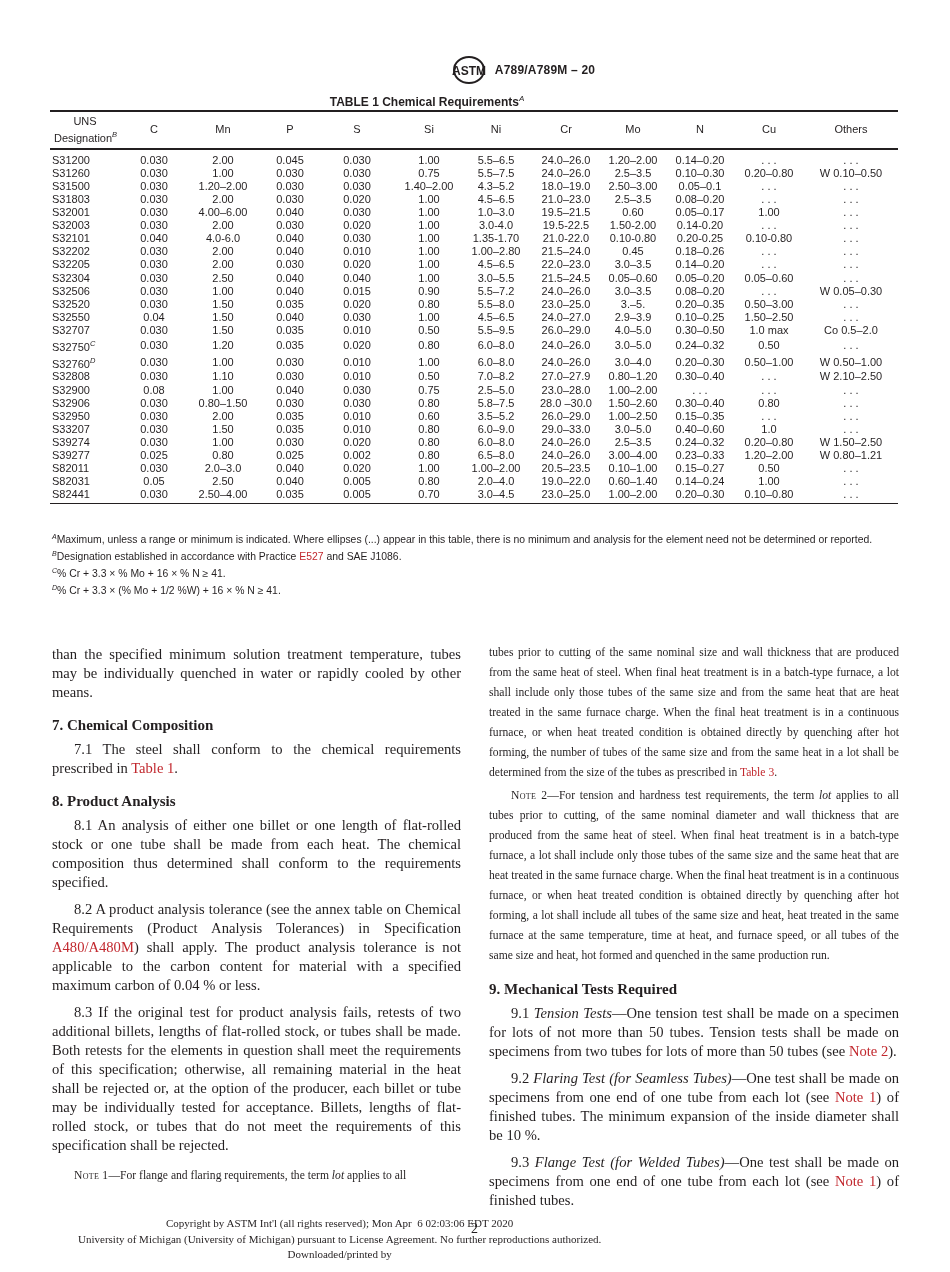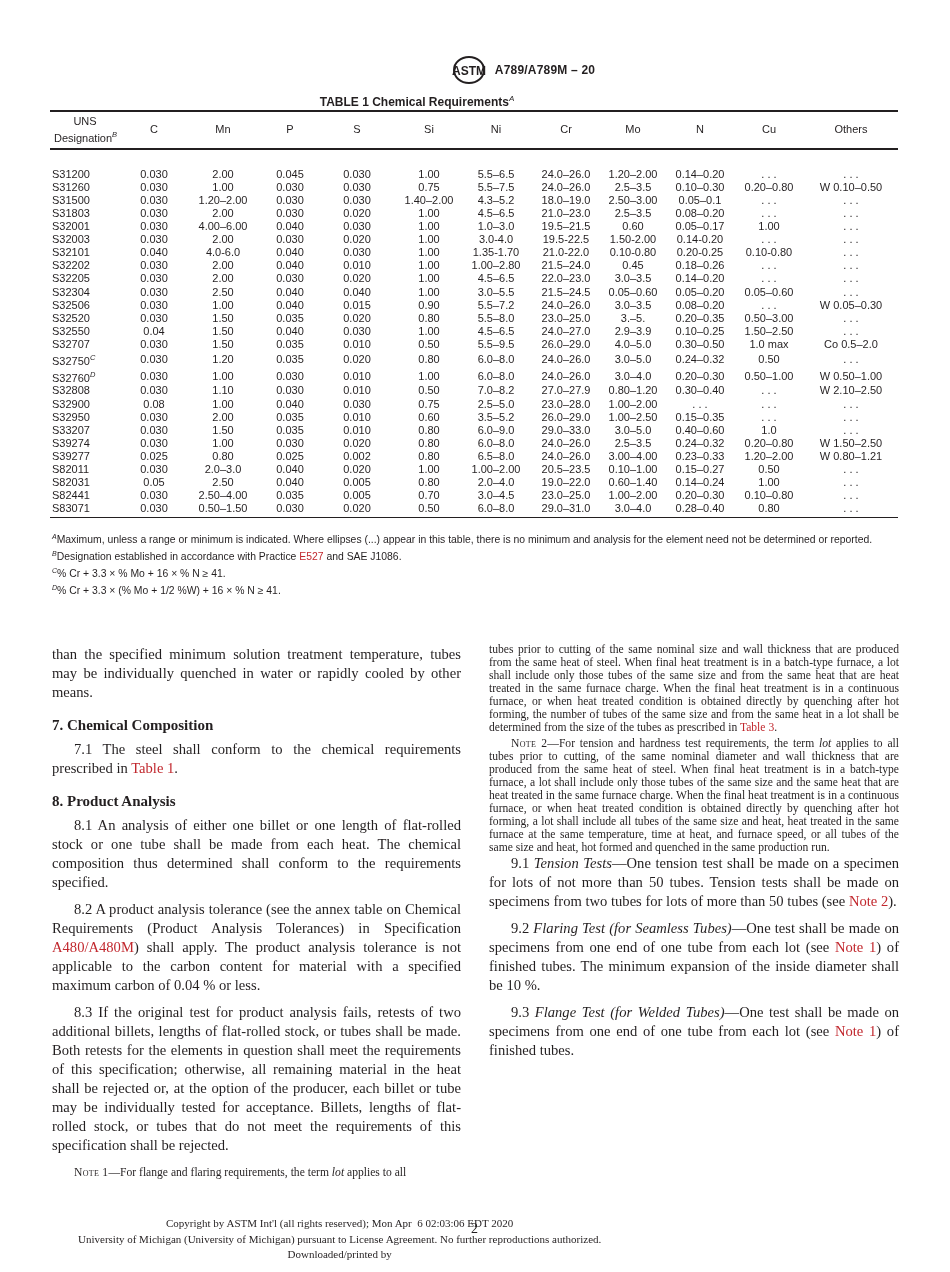--- a/index.html
+++ b/index.html
@@ -1,39 +1,39 @@
 <!DOCTYPE html>
 <html><head>
 <meta charset="utf-8">
 <style>
   html, body { margin: 0; padding: 0; background: #ffffff; }
   body { width: 950px; height: 1272px; position: relative; overflow: hidden; color: #231f20; }
   .header { position: absolute; top: 55px; left: 0; width: 950px; height: 30px; display: flex; justify-content: center; align-items: center; padding-left: 48px; }
   .logo { width: 36px; height: 30px; margin-right: 8px; }
   .doc-id { font-family: "Liberation Sans", sans-serif; font-weight: bold; font-size: 12px; letter-spacing: 0.2px; }
-  .table-title { position: absolute; top: 94px; left: 5px; width: 824px; text-align: center; font-family: "Liberation Sans", sans-serif; font-weight: bold; font-size: 12px; }
+  .table-title { position: absolute; top: 94px; left: 15px; width: 824px; text-align: center; font-family: "Liberation Sans", sans-serif; font-weight: bold; font-size: 12px; }
   .table-title sup { font-style: italic; font-weight: normal; font-size: 8px; }
   table.chem { position: absolute; top: 110px; left: 50px; width: 848px; border-collapse: collapse; font-family: "Liberation Sans", sans-serif; font-size: 11px; line-height: 13.1px; }
   table.chem thead th { font-weight: normal; border-top: 2px solid #231f20; border-bottom: 2px solid #231f20; padding: 3px 0 3px 0; text-align: center; vertical-align: middle; height: 26px; }
   table.chem thead th.first { text-align: left; padding-left: 4px; line-height: 13px; }
   table.chem tbody td { text-align: center; padding: 0; white-space: nowrap; }
   table.chem tbody td.uns { text-align: left; padding-left: 2px; }
-  table.chem tbody tr:first-child td { padding-top: 18px; }
+  table.chem tbody tr:first-child td { padding-top: 4px; }
   table.chem tbody tr:last-child td { padding-bottom: 2px; border-bottom: 1.5px solid #231f20; }
   sup.fn { font-style: italic; font-size: 7.5px; }
   .footnotes { position: absolute; top: 530px; left: 52px; width: 850px; font-family: "Liberation Sans", sans-serif; font-size: 10.4px; line-height: 13.5px; }
   .footnotes sup { font-style: italic; font-size: 7px; }
   .link { color: #c1272d; }
   .col { position: absolute; font-family: "Liberation Serif", serif; text-align: justify; }
   .col-left { top: 645px; left: 52px; width: 409px; font-size: 14.6px; line-height: 19px; }
   .col-right { top: 643px; left: 489px; width: 410px; font-size: 14.6px; line-height: 19px; }
   .col p { margin: 0; }
   .indent { text-indent: 22px; }
   h3 { font-family: "Liberation Serif", serif; font-size: 15px; font-weight: bold; margin: 14px 0 5px 0; }
-  .small { font-size: 11.6px; line-height: 13px; }
+  .small { font-size: 11.6px; line-height: 20px; }
   .note-label { font-variant: small-caps; letter-spacing: 0.3px; }
   .para-gap { margin-top: 8px !important; }
   .footer { position: absolute; top: 1216px; left: 78px; font-family: "Liberation Serif", serif; font-size: 11px; line-height: 15.5px; color: #231f20; text-align: center; }
   .page-num { position: absolute; top: 1221px; left: 471px; font-family: "Liberation Serif", serif; font-size: 14px; }
 </style>
 </head>
 <body>
 
 <div class="header">
   <svg class="logo" viewBox="0 0 36 30">
@@ -314,20 +314,34 @@
         <td>0.030</td>
         <td>0.75</td>
         <td>2.5–5.0</td>
         <td>23.0–28.0</td>
         <td>1.00–2.00</td>
         <td>. . .</td>
         <td>. . .</td>
         <td>. . .</td>
       </tr>
       <tr>
+        <td class="uns"><span>S32906</span></td>
+        <td>0.030</td>
+        <td>0.80–1.50</td>
+        <td>0.030</td>
+        <td>0.030</td>
+        <td>0.80</td>
+        <td>5.8–7.5</td>
+        <td>28.0 –30.0</td>
+        <td>1.50–2.60</td>
+        <td>0.30–0.40</td>
+        <td>0.80</td>
+        <td>. . .</td>
+      </tr>
+      <tr>
         <td class="uns"><span>S32950</span></td>
         <td>0.030</td>
         <td>2.00</td>
         <td>0.035</td>
         <td>0.010</td>
         <td>0.60</td>
         <td>3.5–5.2</td>
         <td>26.0–29.0</td>
         <td>1.00–2.50</td>
         <td>0.15–0.35</td>
@@ -409,34 +423,20 @@
         <td>0.030</td>
         <td>2.50–4.00</td>
         <td>0.035</td>
         <td>0.005</td>
         <td>0.70</td>
         <td>3.0–4.5</td>
         <td>23.0–25.0</td>
         <td>1.00–2.00</td>
         <td>0.20–0.30</td>
         <td>0.10–0.80</td>
-        <td>. . .</td>
-      </tr>
-      <tr>
-        <td class="uns"><span>S83071</span></td>
-        <td>0.030</td>
-        <td>0.50–1.50</td>
-        <td>0.030</td>
-        <td>0.020</td>
-        <td>0.50</td>
-        <td>6.0–8.0</td>
-        <td>29.0–31.0</td>
-        <td>3.0–4.0</td>
-        <td>0.28–0.40</td>
-        <td>0.80</td>
         <td>. . .</td>
       </tr>
     </tbody>
 </table>
 
 <div class="footnotes">
   <div><sup>A</sup><span>Maximum, unless a range or minimum is indicated. Where ellipses (...) appear in this table, there is no minimum and analysis for the element need not be determined or reported.</span></div>
   <div><sup>B</sup><span>Designation established in accordance with Practice </span><span class="link">E527</span><span> and SAE J1086.</span></div>
   <div><sup>C</sup><span>% Cr + 3.3 × % Mo + 16 × % N ≥ 41.</span></div>
   <div><sup>D</sup><span>% Cr + 3.3 × (% Mo + 1/2 %W) + 16 × % N ≥ 41.</span></div>
@@ -449,20 +449,21 @@
   <h3>8. Product Analysis</h3>
   <p class="indent">8.1 An analysis of either one billet or one length of flat-rolled stock or one tube shall be made from each heat. The chemical composition thus determined shall conform to the requirements specified.</p>
   <p class="indent para-gap"><span>8.2 A product analysis tolerance (see the annex table on Chemical Requirements (Product Analysis Tolerances) in Specification </span><span class="link">A480/A480M</span><span>) shall apply. The product analysis tolerance is not applicable to the carbon content for material with a specified maximum carbon of 0.04 % or less.</span></p>
   <p class="indent para-gap">8.3 If the original test for product analysis fails, retests of two additional billets, lengths of flat-rolled stock, or tubes shall be made. Both retests for the elements in question shall meet the requirements of this specification; otherwise, all remaining material in the heat shall be rejected or, at the option of the producer, each billet or tube may be individually tested for acceptance. Billets, lengths of flat-rolled stock, or tubes that do not meet the requirements of this specification shall be rejected.</p>
   <p class="indent small para-gap" style="margin-top:11px !important;"><span class="note-label">Note 1</span><span>—For flange and flaring requirements, the term </span><i>lot</i><span> applies to all</span></p>
 </div>
 
 <div class="col col-right">
   <p class="small"><span>tubes prior to cutting of the same nominal size and wall thickness that are produced from the same heat of steel. When final heat treatment is in a batch-type furnace, a lot shall include only those tubes of the same size and from the same heat that are heat treated in the same furnace charge. When the final heat treatment is in a continuous furnace, or when heat treated condition is obtained directly by quenching after hot forming, the number of tubes of the same size and from the same heat in a lot shall be determined from the size of the tubes as prescribed in </span><span class="link">Table 3</span><span>.</span></p>
   <p class="small indent" style="margin-top:3px;"><span class="note-label">Note 2</span><span>—For tension and hardness test requirements, the term </span><i>lot</i><span> applies to all tubes prior to cutting, of the same nominal diameter and wall thickness that are produced from the same heat of steel. When final heat treatment is in a batch-type furnace, a lot shall include only those tubes of the same size and the same heat that are heat treated in the same furnace charge. When the final heat treatment is in a continuous furnace, or when heat treated condition is obtained directly by quenching after hot forming, a lot shall include all tubes of the same size and heat, heat treated in the same furnace at the same temperature, time at heat, and furnace speed, or all tubes of the same size and heat, hot formed and quenched in the same production run.</span></p>
+  <h3>9. Mechanical Tests Required</h3>
   <p class="indent"><span>9.1 </span><i>Tension Tests</i><span>—One tension test shall be made on a specimen for lots of not more than 50 tubes. Tension tests shall be made on specimens from two tubes for lots of more than 50 tubes (see </span><span class="link">Note 2</span><span>).</span></p>
   <p class="indent para-gap"><span>9.2 </span><i>Flaring Test (for Seamless Tubes)</i><span>—One test shall be made on specimens from one end of one tube from each lot (see </span><span class="link">Note 1</span><span>) of finished tubes. The minimum expansion of the inside diameter shall be 10 %.</span></p>
   <p class="indent para-gap"><span>9.3 </span><i>Flange Test (for Welded Tubes)</i><span>—One test shall be made on specimens from one end of one tube from each lot (see </span><span class="link">Note 1</span><span>) of finished tubes.</span></p>
 </div>
 
 <div class="footer">
   <div style="white-space:pre;">Copyright by ASTM Int'l (all rights reserved); Mon Apr  6 02:03:06 EDT 2020</div>
   <div>University of Michigan (University of Michigan) pursuant to License Agreement. No further reproductions authorized.</div>
   <div>Downloaded/printed by</div>
 </div>

